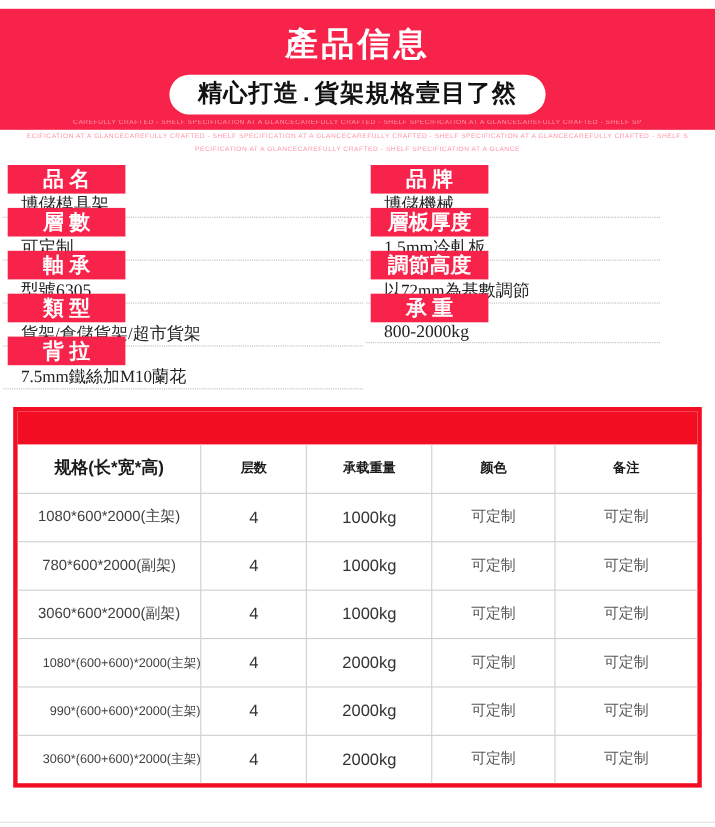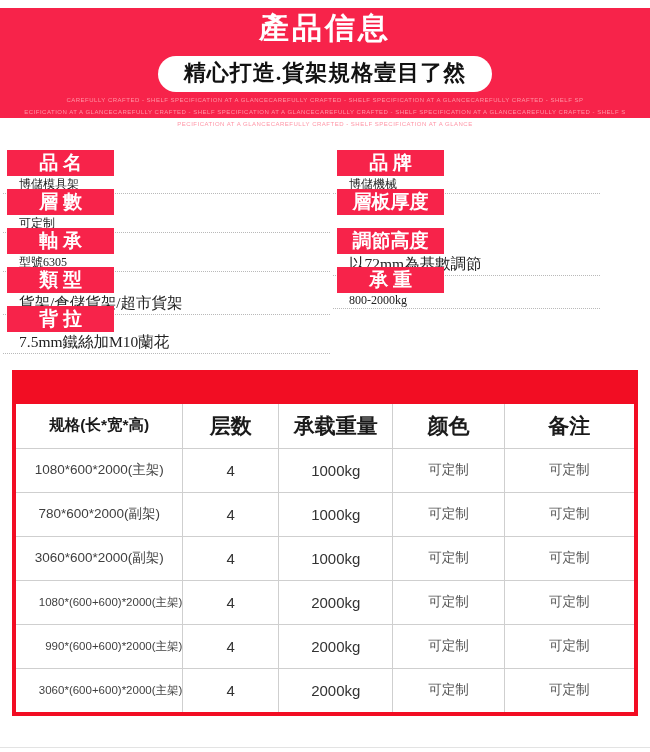--- a/index.html
+++ b/index.html
@@ -8,30 +8,30 @@
     --fineprint:#ff95a6;
   }
   *{margin:0;padding:0;box-sizing:border-box;}
   body{
     width:650px;height:752px;margin:0 auto;background:#ffffff;
     font-family:"Liberation Sans",sans-serif;overflow:hidden;
   }
   
   .banner{
     margin-top:8px;height:110px;background:var(--banner-red);
-    text-align:center;
+    text-align:center;padding-top:12px;
   }
   .banner-title{
     color:#ffffff;font-size:30px;font-weight:bold;letter-spacing:3px;
     font-family:"Liberation Sans",sans-serif;
   }
   .banner-pill{
     display:inline-block;margin-top:7px;background:#ffffff;color:#111111;
     border-radius:999px;padding:2px 26px 4px;font-size:22px;font-weight:bold;
-    font-family:Liberation Serif, serif;letter-spacing:1px;
+    font-family:Liberation Mono, monospace;letter-spacing:1px;
   }
   .fineprint{
     margin-top:5px;color:var(--fineprint);font-size:6px;line-height:7px;
     letter-spacing:.5px;white-space:nowrap;overflow:hidden;
   }
   
   .specs{
     display:flex;margin-top:32px;padding-left:3px;
   }
   .spec-col{display:flex;flex-direction:column;}
@@ -41,39 +41,39 @@
   .spec-bar{width:7px;background:var(--banner-red);}
   .spec-label{
     width:107px;margin-left:4px;background:var(--banner-red);color:#ffffff;
     display:flex;align-items:center;justify-content:center;
     font-family:"Liberation Serif",serif;font-weight:bold;font-size:19px;
     white-space:nowrap;
   }
   .spec-value{
     flex:1;display:flex;align-items:center;padding-left:16px;
     border-bottom:1px dotted #b9b9b9;color:#222222;
-    font-family:"Liberation Serif",serif;font-size:12px;white-space:nowrap;
+    font-family:"Liberation Serif",serif;font-size:16px;white-space:nowrap;
   }
   .spec-value.small{font-size:15.5px;}
   
   .sku-wrap{
     width:626px;margin:25px auto 0;border:4px solid var(--table-red);
     background:#ffffff;
   }
   .sku-band{height:30px;background:var(--table-red);}
   table.sku{width:100%;border-collapse:collapse;table-layout:fixed;}
   table.sku td,table.sku th{
     border:1px solid #cfcfcf;text-align:center;vertical-align:middle;
     height:44px;overflow:hidden;white-space:nowrap;
   }
   table.sku tr > *:first-child{border-left:none;}
   table.sku tr > *:last-child{border-right:none;}
   table.sku tr:first-child > *{border-top:none;}
   table.sku tr:last-child > *{border-bottom:none;}
-  th.h{font-size:21px;font-weight:bold;color:#1a1a1a;}
+  th.h{font-size:12px;font-weight:bold;color:#1a1a1a;}
   th.h.spec-h{font-size:15.5px;margin-left:11px;}
   td.c-spec{font-size:13.5px;color:#3f3f3f;}
   td.c-spec.long{font-size:11.5px;text-align:right;}
   td.c-num{font-size:15px;color:#333333;}
   td.c-opt{font-size:13.5px;color:#555555;}
   
   .footer-line{margin-top:31px;border-top:1px solid #e3e3e3;height:0;}
 </style>
 </head>
 <body>
@@ -118,20 +118,21 @@
   </div>
   <div class="spec-col right">
     <div class="spec-row">
       <div class="spec-bar"></div>
       <div class="spec-label">品 牌</div>
       <div class="spec-value">博儲機械</div>
     </div>
     <div class="spec-row">
       <div class="spec-bar"></div>
       <div class="spec-label">層板厚度</div>
+      <div class="spec-value">1.5mm冷軋板</div>
     </div>
     <div class="spec-row">
       <div class="spec-bar"></div>
       <div class="spec-label">調節高度</div>
       <div class="spec-value small">以72mm為基數調節</div>
     </div>
     <div class="spec-row">
       <div class="spec-bar"></div>
       <div class="spec-label">承 重</div>
       <div class="spec-value">800-2000kg</div>

